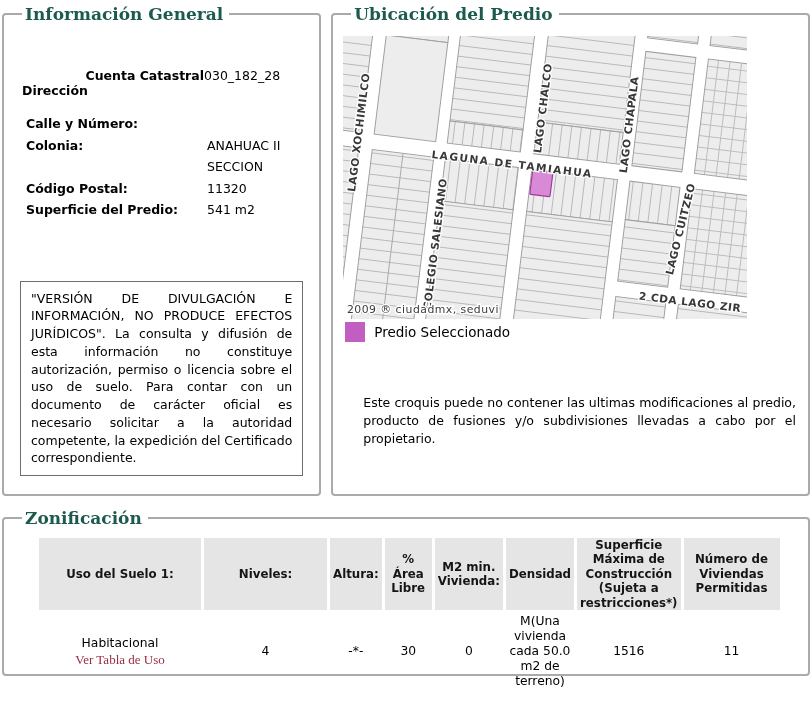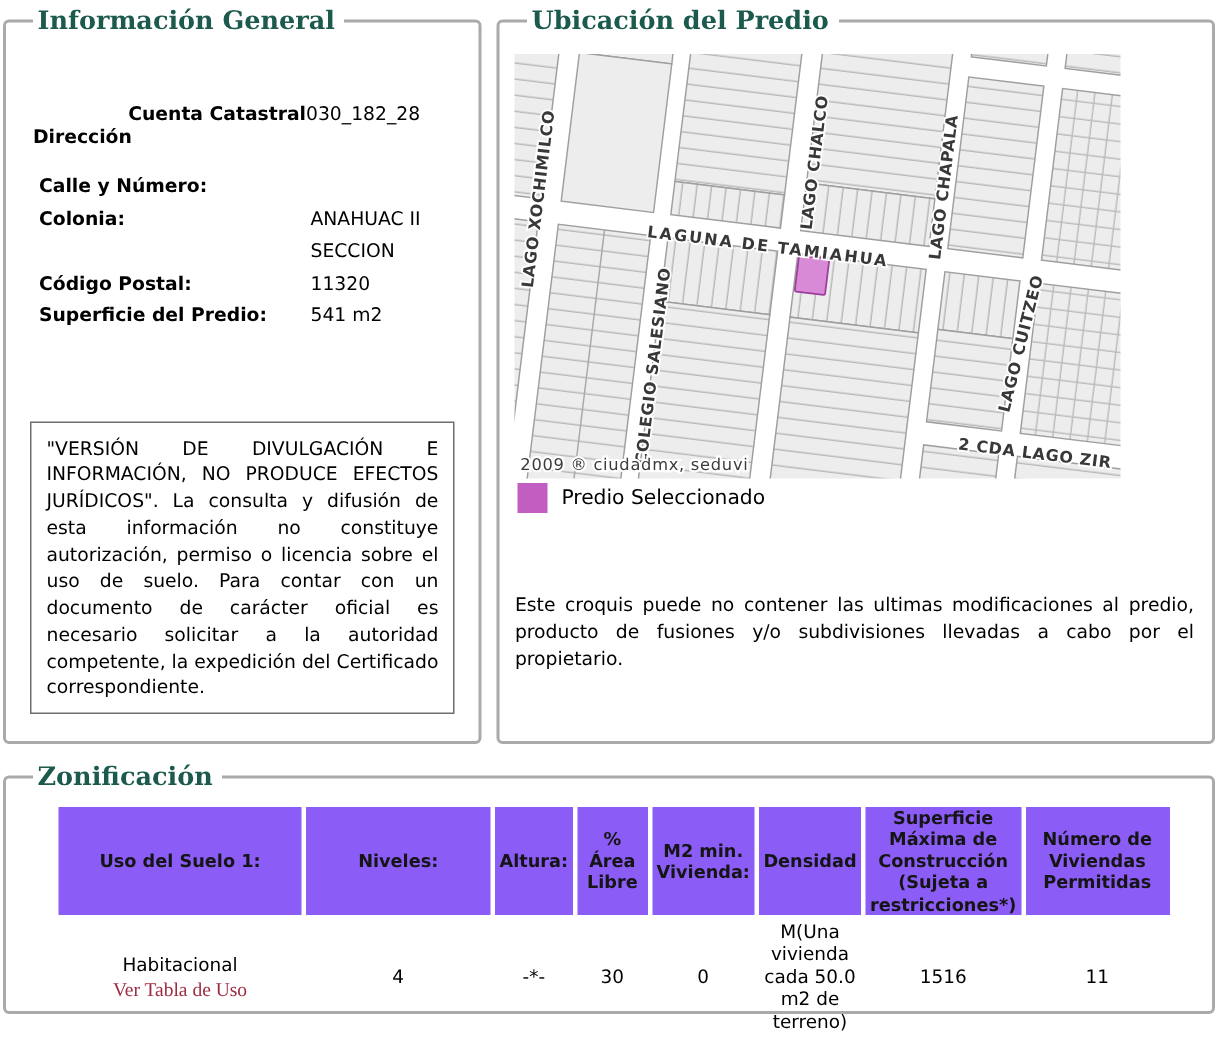--- a/index.html
+++ b/index.html
@@ -45,27 +45,27 @@
     fill:#383838; paint-order:stroke; stroke:#ffffff; stroke-width:2.5px;
     letter-spacing:0.5px;
   }
   .map-copy {
     font-size:11.2px; fill:#3c3c3c; font-weight:normal;
     paint-order:stroke; stroke:#ffffff; stroke-width:3px; letter-spacing:0.5px;
   }
   .map-legend { display:flex; align-items:center; gap:9px; margin:3px 0 0 2px; }
   .swatch { width:20px; height:20px; background:#c25ec2; }
   .map-legend-label { font-size:13.5px; }
-  .map-note { margin:52px 2px 0 0; font-size:12.5px; line-height:1.45; text-align:justify; }
+  .map-note { margin:52px 2px 0 20px; font-size:12.5px; line-height:1.45; text-align:justify; }
 
   
   table.zon { border-collapse:separate; border-spacing:3px 0; table-layout:fixed;
               margin:10px 0 0 22px; }
   table.zon th {
-    background:#8b5cf6; font-size:11.8px; font-weight:bold; color:#151515;
+    background:#e5e5e5; font-size:11.8px; font-weight:bold; color:#151515;
     height:70px; vertical-align:middle; text-align:center;
     padding:0 3px; line-height:1.22;
   }
   table.zon td {
     font-size:12.3px; text-align:center; vertical-align:middle;
     height:84px; padding:0 2px; line-height:1.22;
   }
   .uso-link {
     font-family:"Liberation Serif", serif; color:#9b2c40; font-size:13px;
     cursor:pointer; display:block; margin-top:1px;

